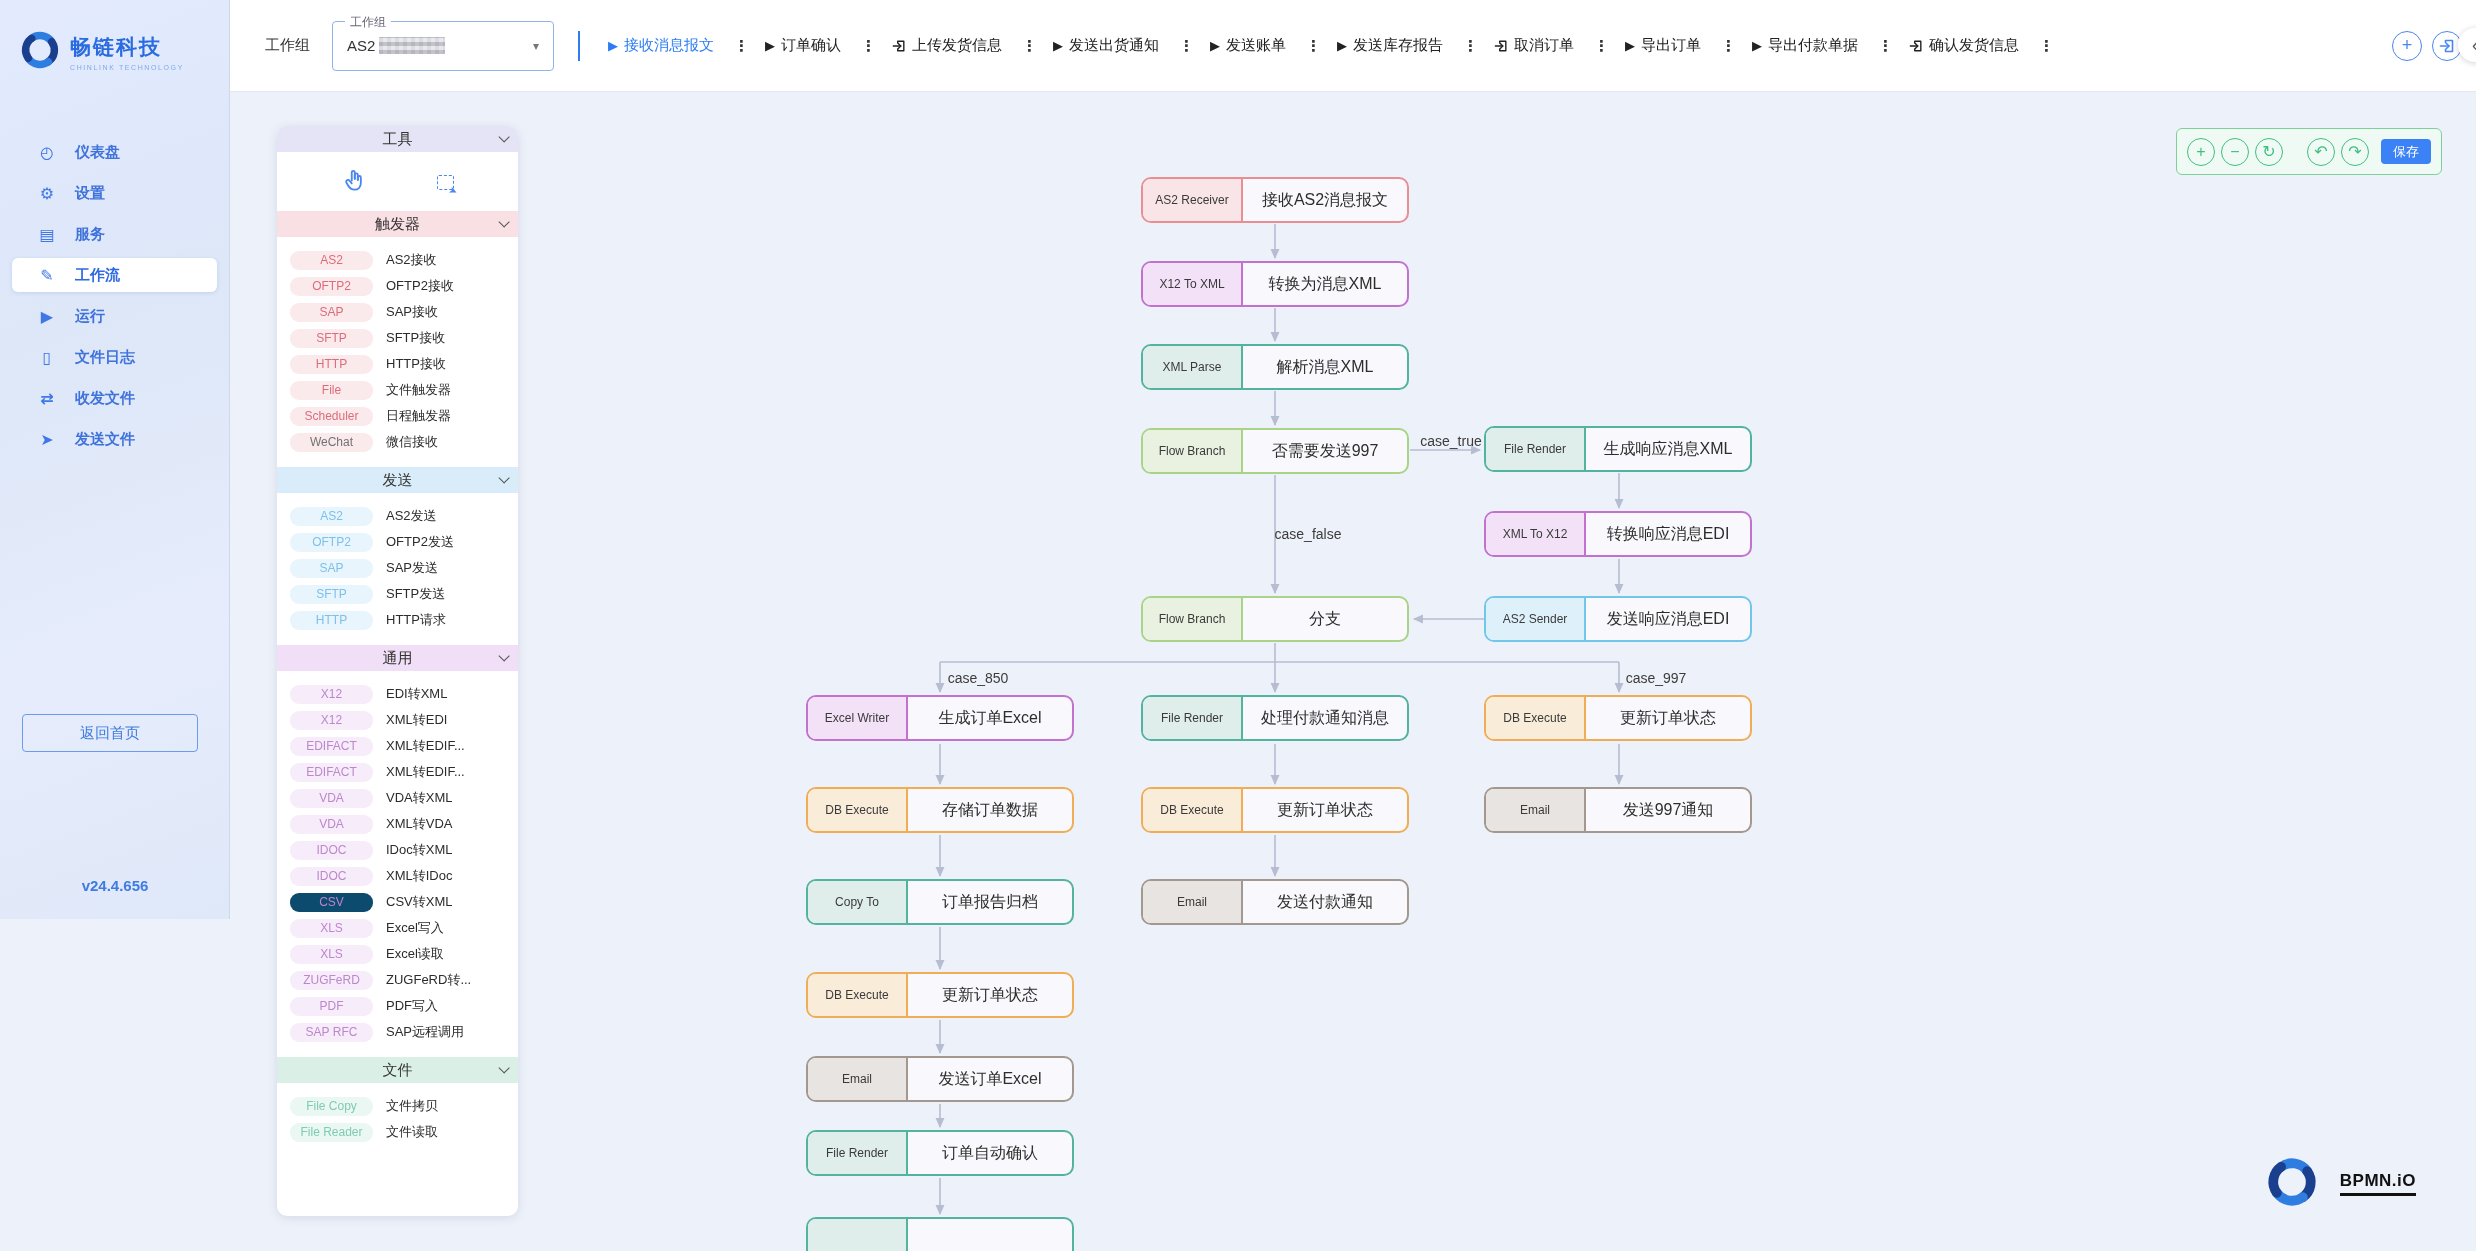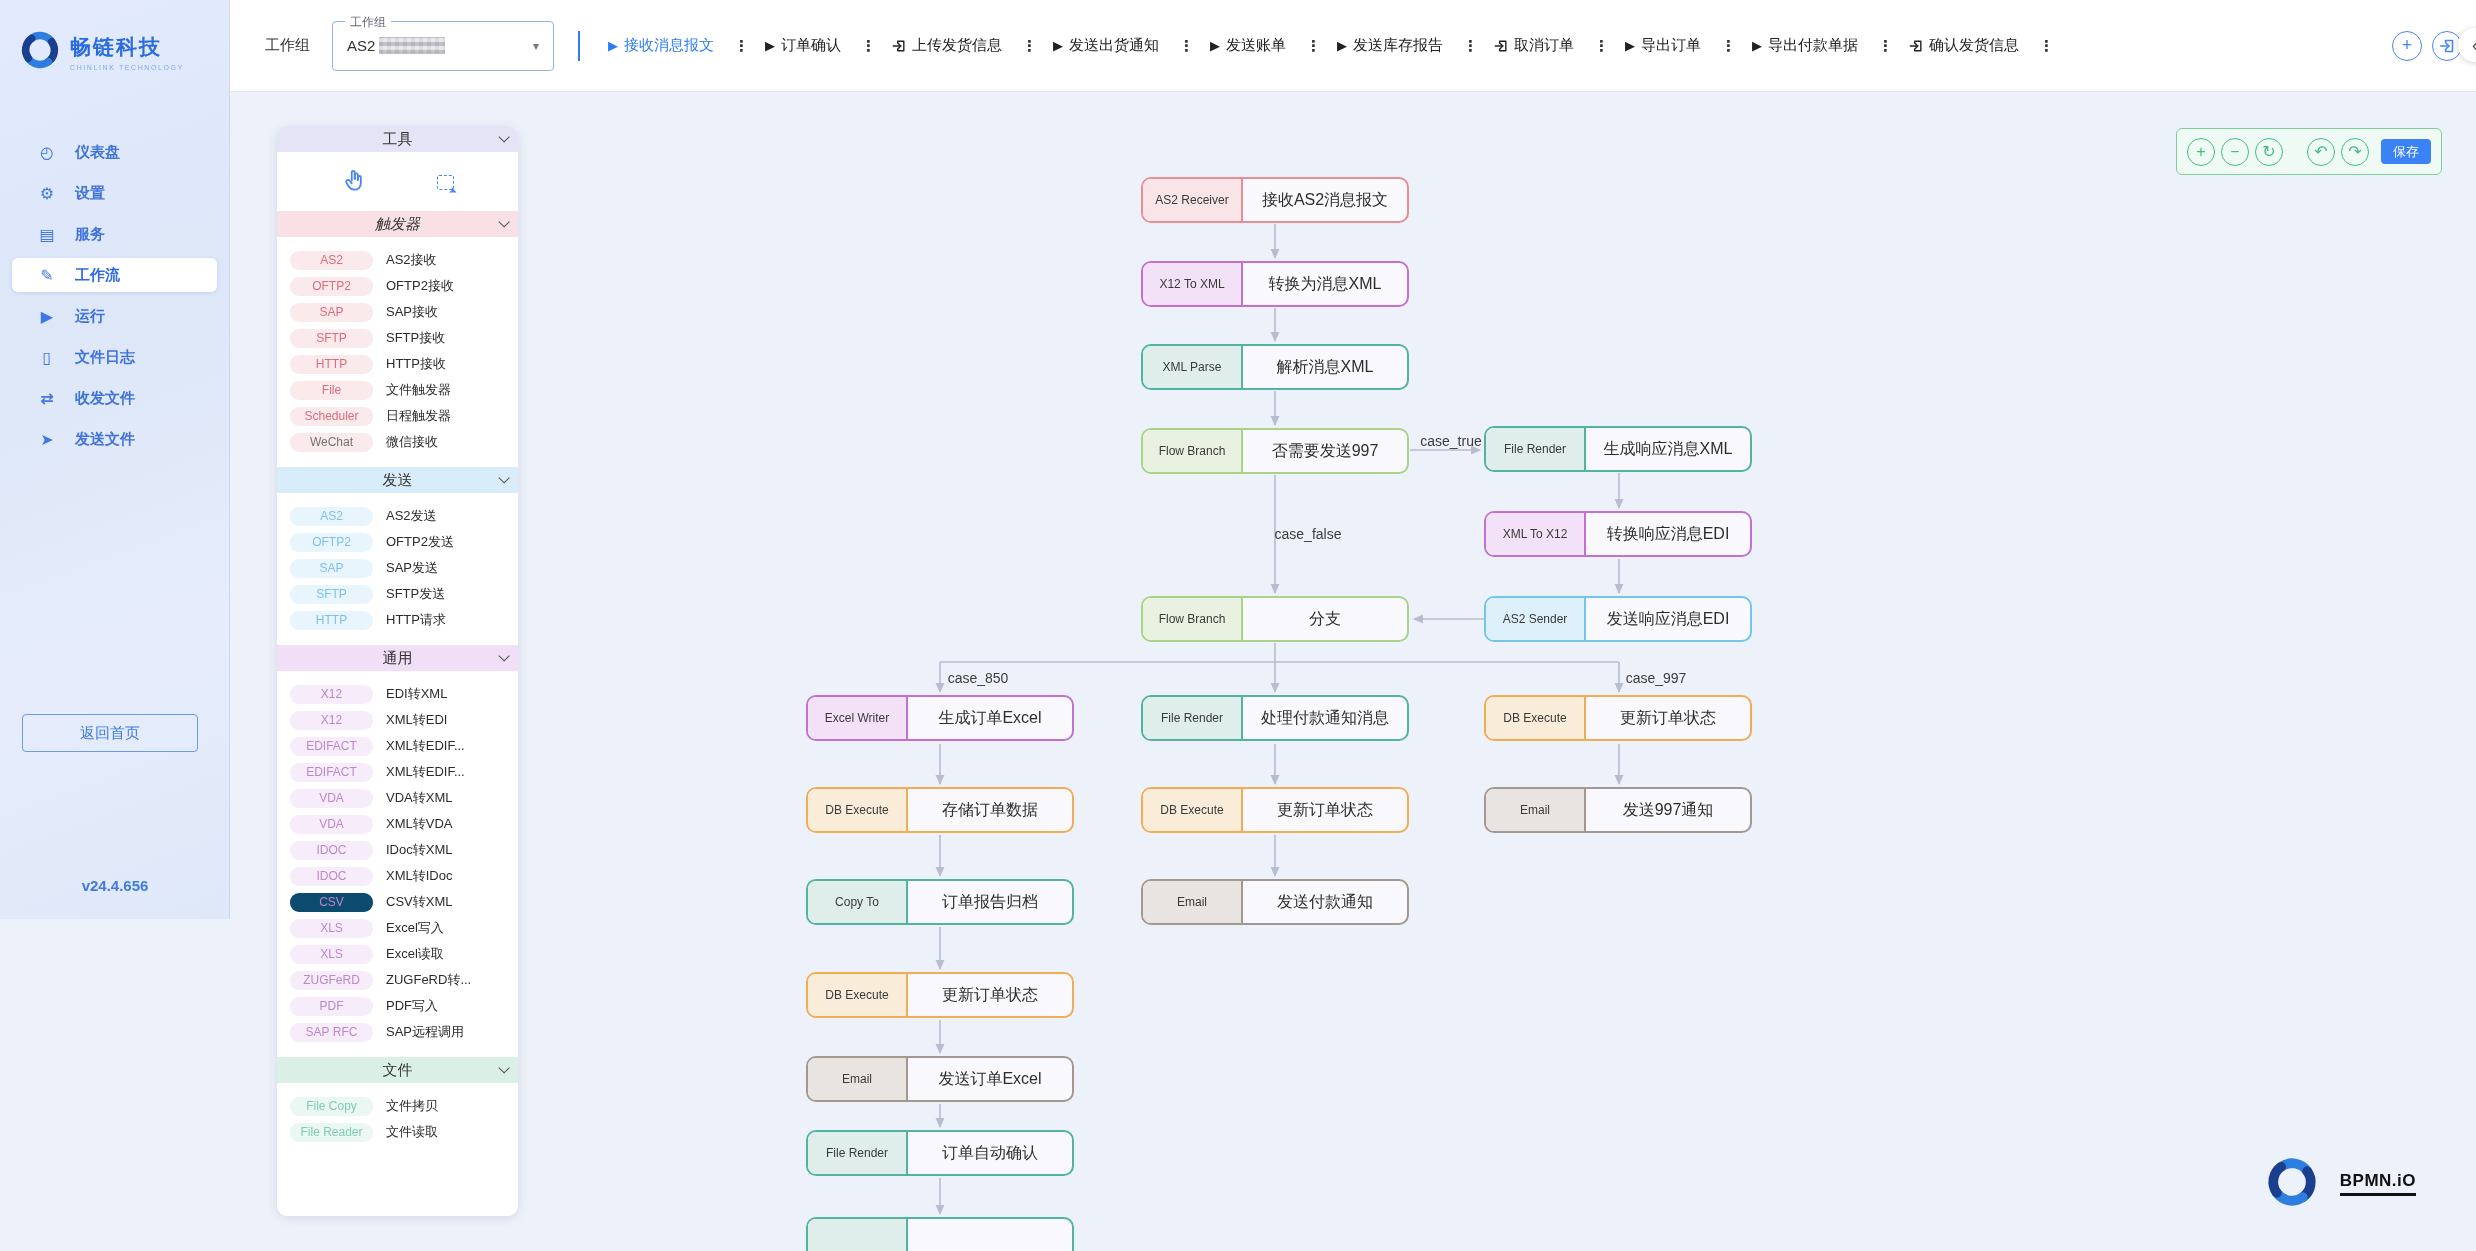--- a/index.html
+++ b/index.html
@@ -254,21 +254,21 @@
                  <span class="chev"></span>
       </div>
       <div class="tb-tools-row">
         <span class="tb-tool"><svg width="26" height="26" viewBox="0 0 24 24" fill="none" stroke="#4a86f0" stroke-width="1.7" stroke-linecap="round" stroke-linejoin="round">
  <path d="M9 11.5V4a1.4 1.4 0 0 1 2.8 0v6"></path>
             <path d="M11.8 10V6.3a1.4 1.4 0 0 1 2.8 0V11"></path>
  <path d="M14.6 11V8.8a1.4 1.4 0 0 1 2.8 0v4.7c0 4-2.4 6.5-5.8 6.5-2.9 0-4.6-1.4-6-3.8l-1.5-2.7c-.5-.9-.2-2 .8-2.4.8-.3 1.6 0 2.1.7L9 14.2"></path>
           </svg></span>
                      <span class="tb-tool lasso"></span>
       </div>
-      <div class="tb-header" style="background: rgb(249, 224, 228); font-style: italic;">
+      <div class="tb-header" style="background: rgb(249, 224, 228);">
         <span>触发器</span>
                  <span class="chev"></span>
       </div>
       <div class="tb-items">
         <div class="tb-item">
           <span class="tb-badge" style="background:#fbeaec;color:#dd6c7b">AS2</span>
                      <span class="tb-item-label">AS2接收</span>
         </div>
         <div class="tb-item">
           <span class="tb-badge" style="background:#fbeaec;color:#dd6c7b">OFTP2</span>

